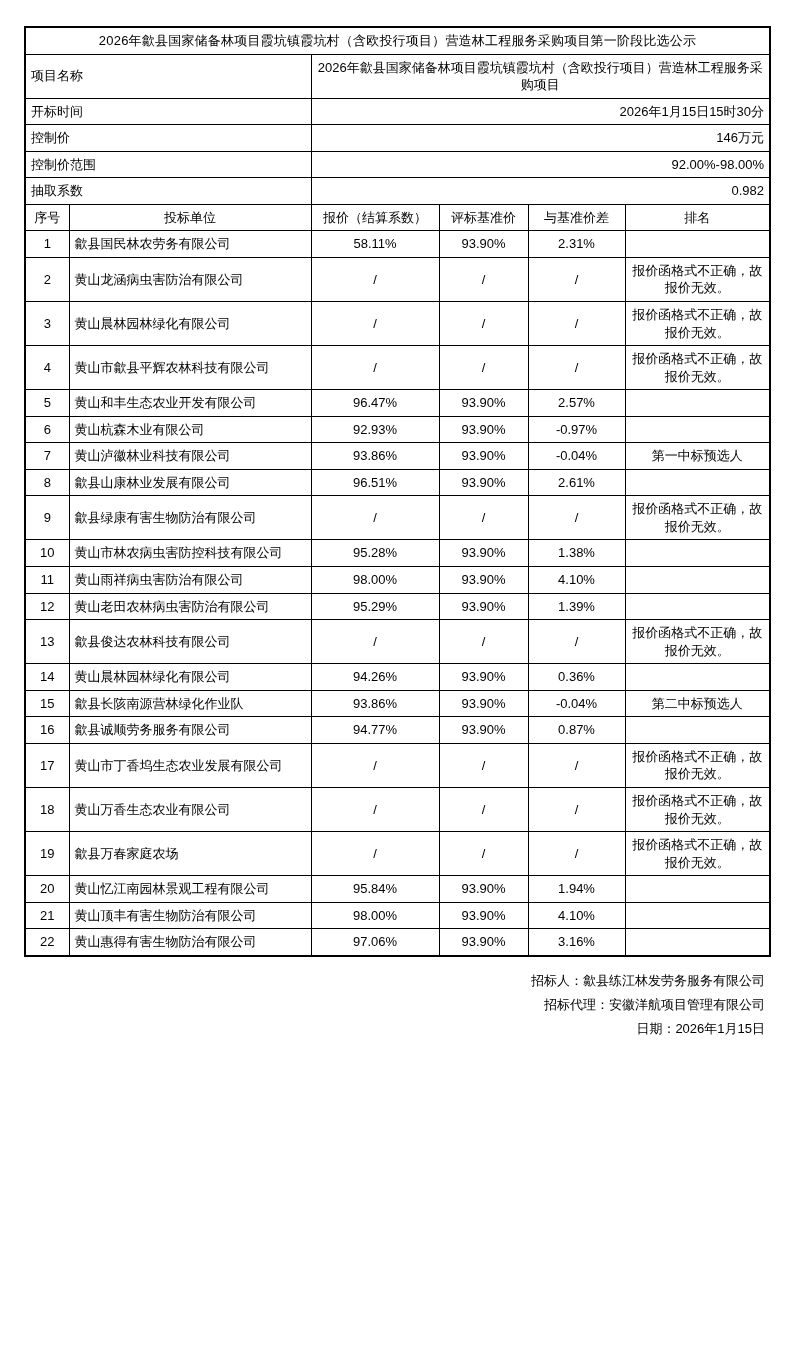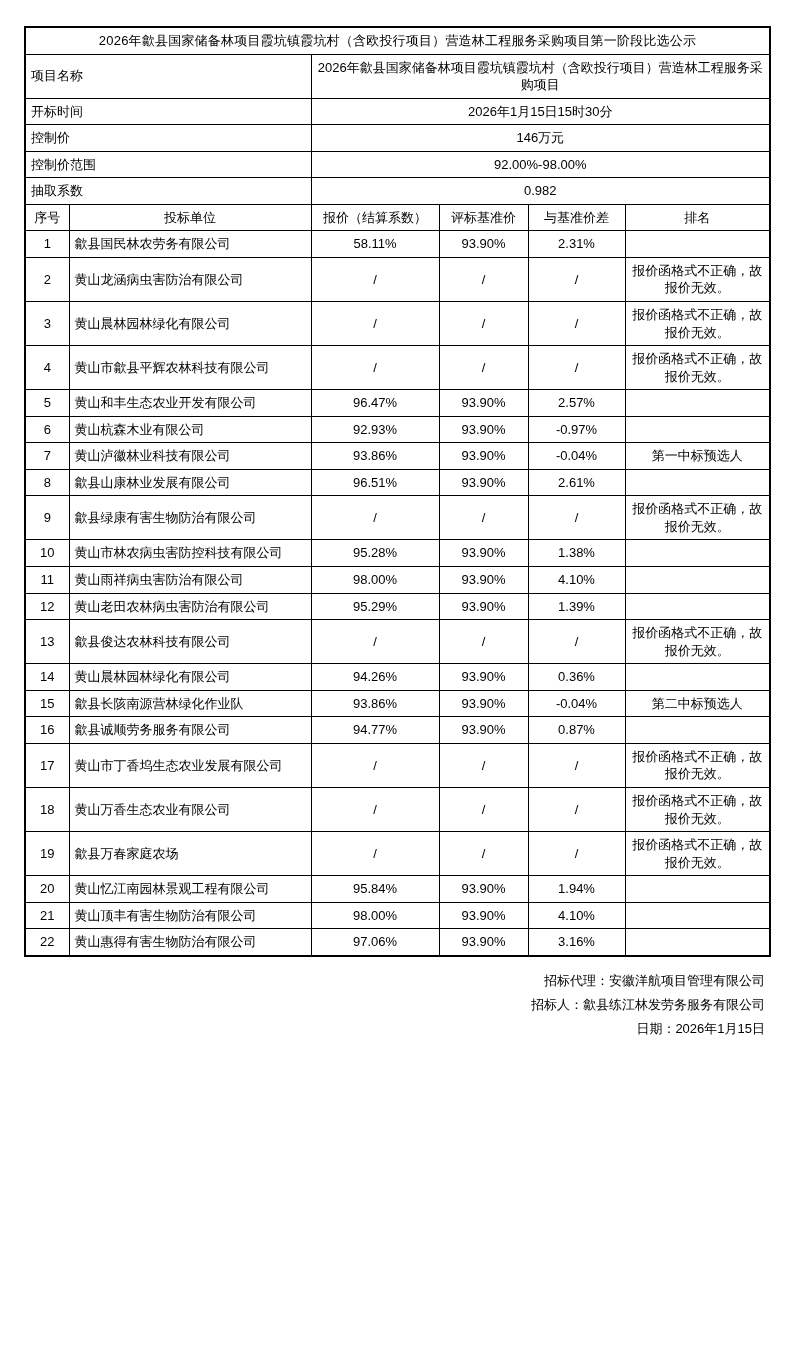--- a/index.html
+++ b/index.html
@@ -48,21 +48,21 @@
     padding: 9px 4px;
     font-size: 13.5px;
   }
   .value-cell {
     text-align: center;
     padding: 8px 10px;
     font-size: 12.5px;
     line-height: 1.5;
   }
   .value-center {
-    text-align: center;
+    text-align: right;
     padding: 9px 4px;
     font-size: 12.5px;
   }
   .hdr {
     text-align: center;
     font-size: 13.5px;
     padding: 14px 2px;
   }
   td.num {
     text-align: center;
@@ -318,18 +318,18 @@
         <td class="unit">黄山惠得有害生物防治有限公司</td>
         <td class="val">97.06%</td>
         <td class="val">93.90%</td>
         <td class="val">3.16%</td>
         <td class="note"></td>
       </tr>
     </tbody>
   </table>
 
   <div class="footer">
+    <div>招标人：歙县练江林发劳务服务有限公司</div>
     <div>招标代理：安徽洋航项目管理有限公司</div>
-    <div>招标人：歙县练江林发劳务服务有限公司</div>
     <div>日期：2026年1月15日</div>
   </div>
 
 </div>
 
 </body></html>

